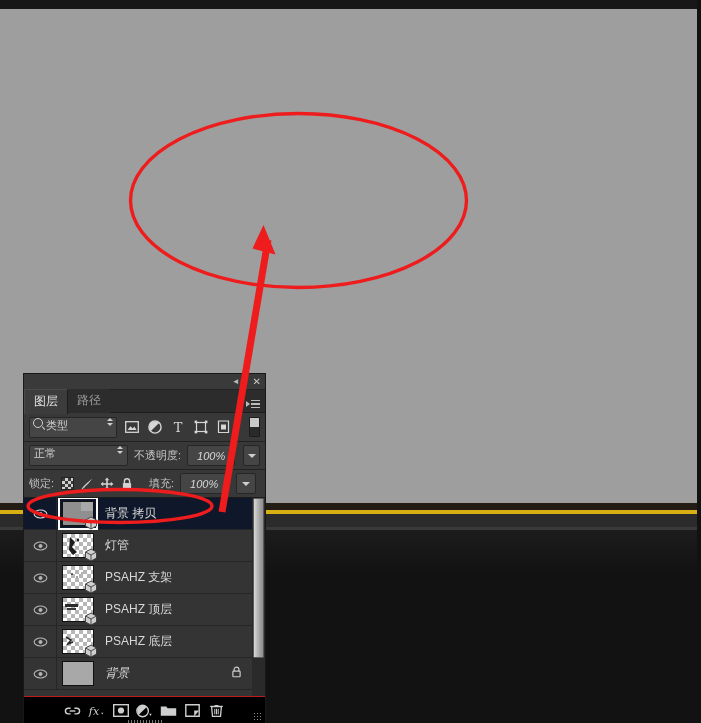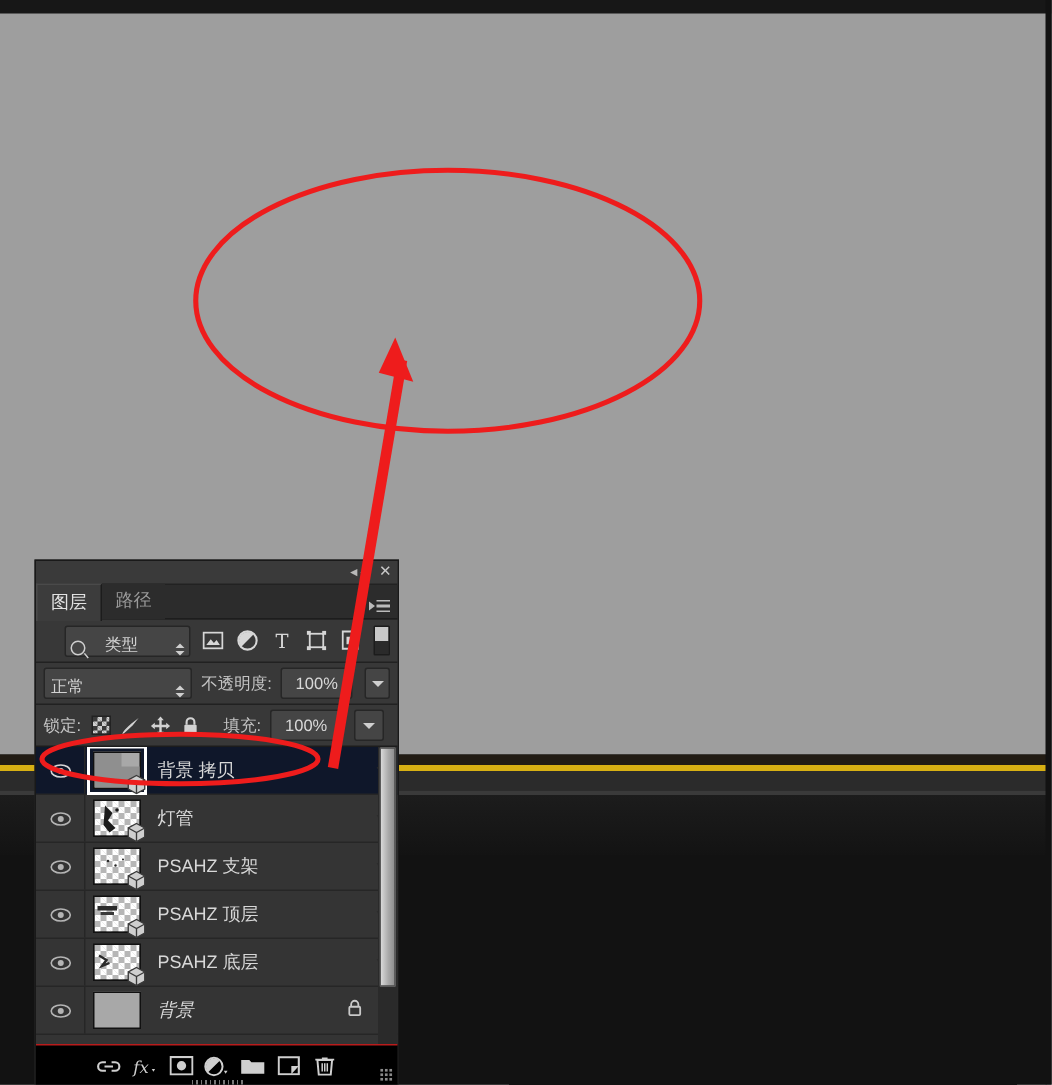--- a/index.html
+++ b/index.html
@@ -63,41 +63,41 @@
   .panel-menu{position:absolute;right:5px;bottom:4px;display:flex;align-items:center;gap:1px;}
   .pm-tri{width:0;height:0;border-left:4px solid #bbb;border-top:3px solid transparent;
     border-bottom:3px solid transparent;}
   .pm-lines{display:flex;flex-direction:column;gap:2px;}
   .pm-lines i{display:block;width:9px;height:1.5px;background:#bbb;}
 
   .filterbar{height:28px;background:#383838;border-bottom:1px solid #212121;
     display:flex;align-items:center;padding:0 5px;gap:7px;}
   .kind-select{
     width:80px;height:19px;background:#454545;border:1px solid #262626;border-radius:2px;
-    display:flex;align-items:flex-end;padding:0 3px;gap:13px;color:#d2d2d2;font-size:11px;margin-left:14px;
+    display:flex;align-items:flex-start;padding:0 3px;gap:3px;color:#d2d2d2;font-size:11px;
   }
   .magnifier{width:8px;height:8px;border:1.4px solid #cfcfcf;border-radius:50%;position:relative;flex:none;}
   .magnifier:after{content:"";position:absolute;width:1.4px;height:4px;background:#cfcfcf;
     right:-2px;bottom:-3px;transform:rotate(-40deg);}
   .spin{margin-left:auto;display:flex;flex-direction:column;gap:2px;}
   .spin i{display:block;width:0;height:0;border-left:3px solid transparent;border-right:3px solid transparent;}
   .spin i.up{border-bottom:3px solid #cfcfcf;}
   .spin i.dn{border-top:3px solid #cfcfcf;}
   .ficon{width:16px;height:16px;display:flex;align-items:center;justify-content:center;
     color:#d6d6d6;flex:none;}
   .filter-toggle{margin-left:auto;width:9px;height:18px;background:linear-gradient(180deg,#c9c9c9 0 50%,#2a2a2a 50% 100%);
     border:1px solid #1c1c1c;border-radius:1px;}
 
   .blendbar{height:27px;background:#383838;border-bottom:1px solid #212121;
     display:flex;align-items:center;padding:0 5px;gap:6px;}
   .blend-select{width:108px;height:19px;background:#454545;border:1px solid #262626;border-radius:2px;
-    display:flex;align-items:flex-end;padding:0 4px;color:#d2d2d2;font-size:11px;}
+    display:flex;align-items:flex-start;padding:0 4px;color:#d2d2d2;font-size:11px;}
   .lbl{font-size:11px;color:#c4c4c4;white-space:nowrap;}
   .numbox{height:19px;min-width:40px;background:#454545;border:1px solid #262626;border-radius:2px;
-    display:flex;align-items:center;justify-content:center;color:#d8d8d8;font-size:11px;padding:0 3px;}
+    display:flex;align-items:center;justify-content:center;color:#d8d8d8;font-size:11px;padding:0 3px;font-style:italic;}
   .numdrop{width:18px;height:19px;background:#454545;border:1px solid #262626;border-radius:2px;
     display:flex;align-items:center;justify-content:center;margin-left:2px;}
   .numdrop i{width:0;height:0;border-left:4px solid transparent;border-right:4px solid transparent;
     border-top:4px solid #cfcfcf;}
 
   .lockbar{height:27px;background:#383838;border-bottom:1px solid #1c1c1c;
     display:flex;align-items:center;padding:0 5px;gap:6px;}
   .lockicon{width:14px;height:14px;display:flex;align-items:center;justify-content:center;color:#d2d2d2;flex:none;}
   .checker{width:11px;height:11px;
     background-image:linear-gradient(45deg,#cfcfcf 25%,transparent 25%,transparent 75%,#cfcfcf 75%),

